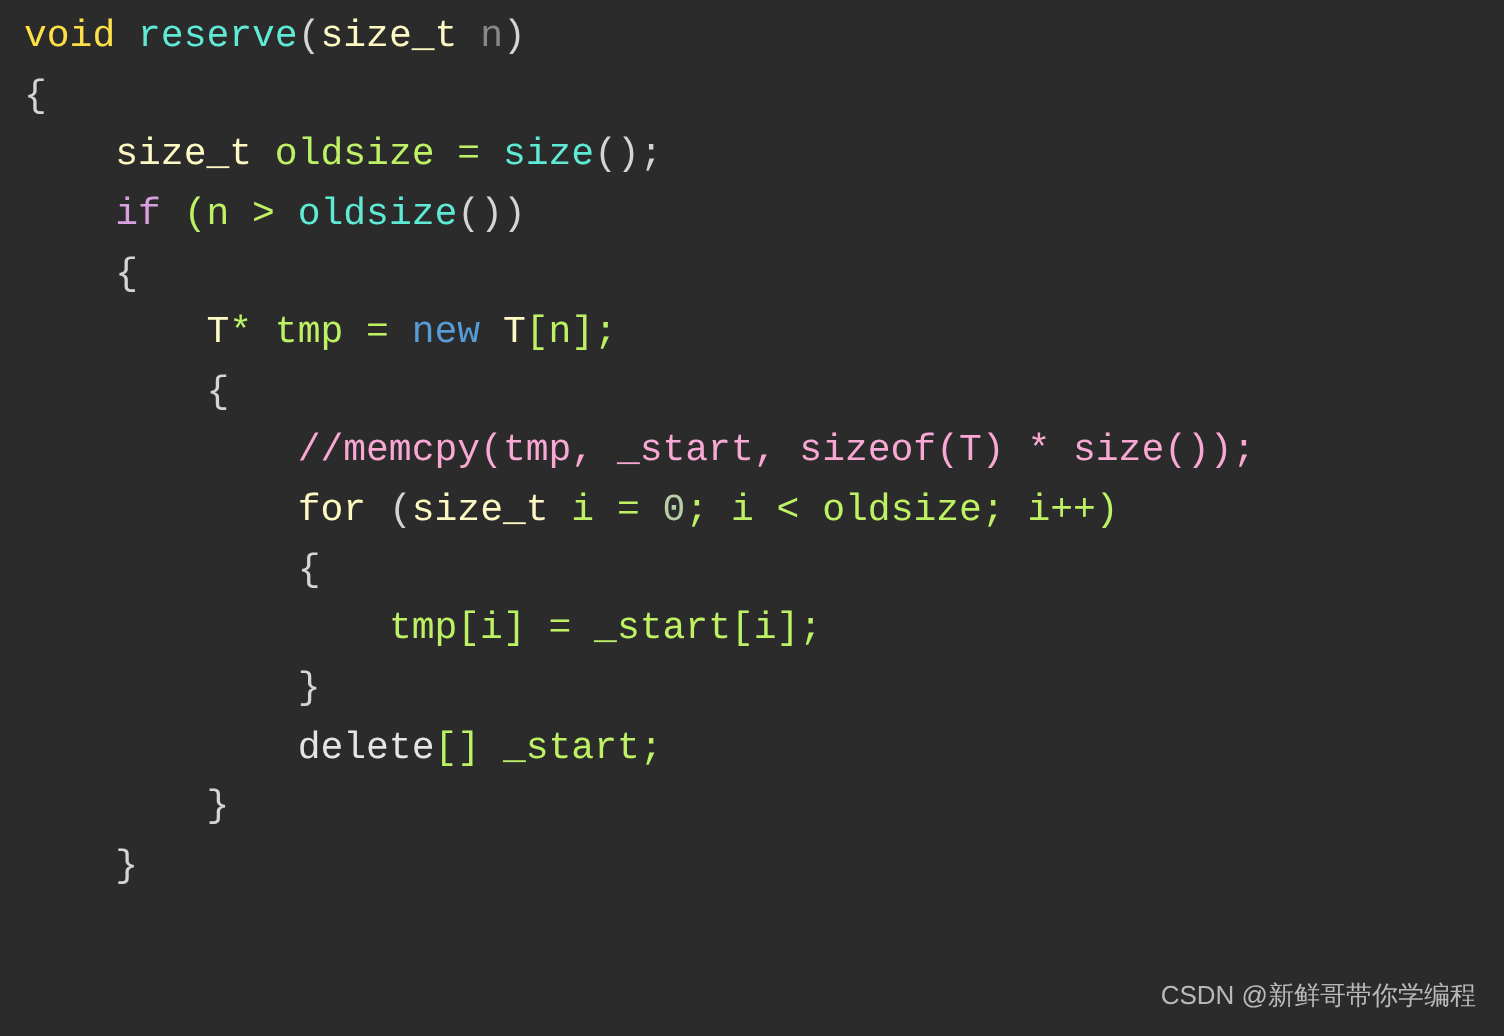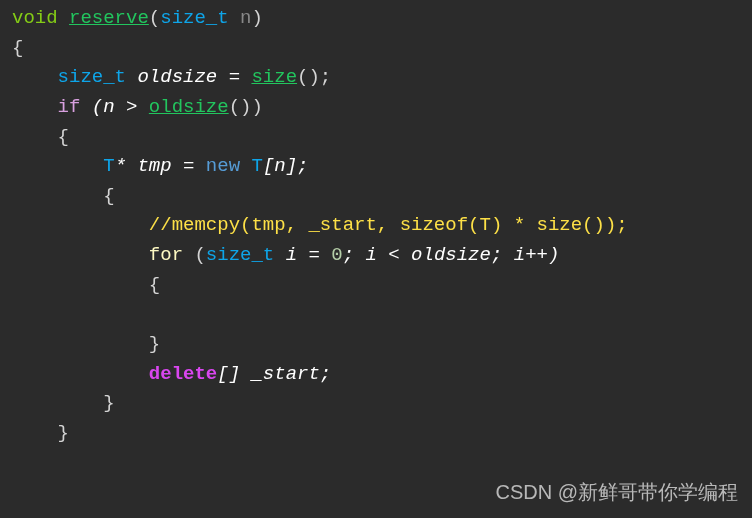--- a/index.html
+++ b/index.html
@@ -13,58 +13,58 @@
       color: #d4d4d4;
       overflow: hidden;
       position: relative;
       padding: 4px 12px;
       font-weight: 500;
     }
     .code-line {
       white-space: pre;
       display: block;
     }
-    .kw-void { color: #84cc16; }
-    .kw-type { color: #0ea5e9; }
+    .kw-void { color: #fde047; }
+    .kw-type { color: #fef9c3; }
     .kw-if { color: #d8a0df; }
     .kw-new { color: #569cd6; }
     .kw-for { color: #fef9c3; }
-    .kw-delete { color: #d946ef; font-weight: bold; }
-    .fn-name { color: #22c55e; text-decoration: underline; }
-    .var { color: #ffffff; font-style: italic; }
+    .kw-delete { color: #e5e5e5; }
+    .fn-name { color: #5eead4; }
+    .var { color: #bef264; }
     .num { color: #b5cea8; }
-    .comment { color: #fde047; }
+    .comment { color: #f9a8d4; }
     .brace { color: #d4d4d4; }
     .punct { color: #d4d4d4; }
     .dim { color: #888888; }
     .watermark {
       position: absolute;
       right: 14px;
       bottom: 10px;
       color: #c8c8c8;
-      font-size: 20px;
+      font-size: 13px;
       font-family: Arial, sans-serif;
       user-select: none;
       opacity: 0.9;
     }
   </style>
 </head>
 <body>
 
 <div>
 <span class="code-line"><span class="kw-void">void</span><span> </span><span class="fn-name">reserve</span><span class="punct">(</span><span class="kw-type">size_t</span><span class="dim"> n</span><span class="punct">)</span></span>
 <span class="code-line"><span class="brace">{</span></span>
 <span class="code-line"><span class="dim">    </span><span class="kw-type">size_t</span><span class="var"> oldsize = </span><span class="fn-name">size</span><span class="punct">();</span></span>
 <span class="code-line"><span class="dim">    </span><span class="kw-if">if</span><span class="var"> (n &gt; </span><span class="fn-name">oldsize</span><span class="punct">())</span></span>
 <span class="code-line"><span class="dim">    </span><span class="brace">{</span></span>
 <span class="code-line"><span class="dim">        </span><span class="kw-type">T</span><span class="var">* tmp = </span><span class="kw-new">new</span><span> </span><span class="kw-type">T</span><span class="var">[n];</span></span>
 <span class="code-line"><span class="dim">        </span><span class="brace">{</span></span>
 <span class="code-line"><span class="dim">            </span><span class="comment">//memcpy(tmp, _start, sizeof(T) * size());</span></span>
 <span class="code-line"><span class="dim">            </span><span class="kw-for">for</span><span class="punct"> (</span><span class="kw-type">size_t</span><span class="var"> i = </span><span class="num">0</span><span class="var">; i &lt; oldsize; i++)</span></span>
 <span class="code-line"><span class="dim">            </span><span class="brace">{</span></span>
-<span class="code-line"><span class="dim">                </span></span>
+<span class="code-line"><span class="dim">                </span><span class="var">tmp[i] = _start[i];</span></span>
 <span class="code-line"><span class="dim">            </span><span class="brace">}</span></span>
 <span class="code-line"><span class="dim">            </span><span class="kw-delete">delete</span><span class="var">[] _start;</span></span>
 <span class="code-line"><span class="dim">        </span><span class="brace">}</span></span>
 <span class="code-line"><span class="dim">    </span><span class="brace">}</span></span>
 </div>
 
 <div class="watermark">CSDN @新鲜哥带你学编程</div>
 
 </body></html>

